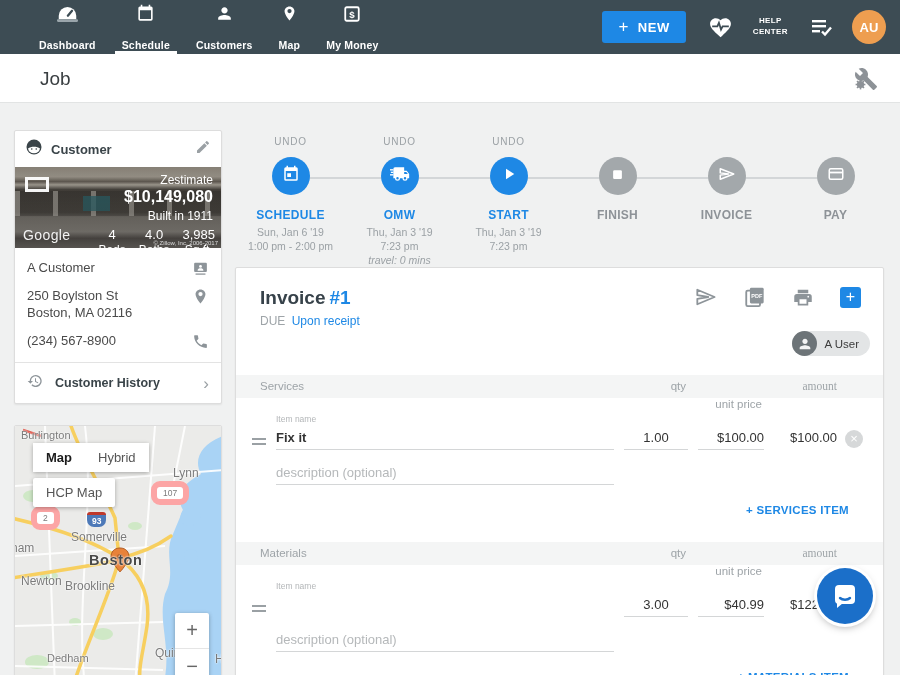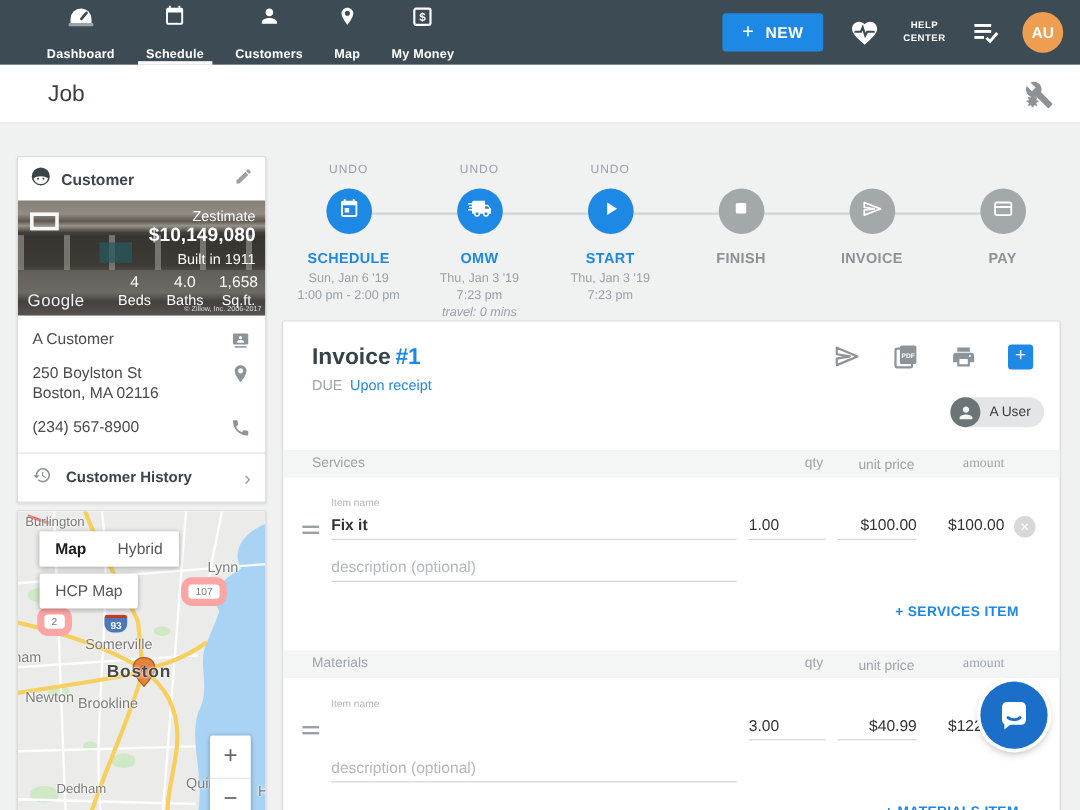--- a/index.html
+++ b/index.html
@@ -25,21 +25,21 @@
   .page-title { position:absolute; left:40px; top:14px; font-size:19px; color:#3a3f42; font-weight:500; }
   .job-tools { position:absolute; right:22px; top:13px; cursor:pointer; }
 
   
   .card { position:absolute; background:#fff; border:1px solid #ddd; border-radius:2px; box-shadow:0 1px 2px rgba(0,0,0,.07); }
 
   
   .customer-card { left:14px; top:130px; width:208px; }
   .cc-head { height:36px; display:flex; align-items:center; padding:0 10px; }
   .cc-title { flex:1; margin-left:8px; font-size:13px; font-weight:bold; color:#3a4449; }
-  .zillow { position:relative; height:96px; overflow:hidden; color:#fff;
+  .zillow { position:relative; height:81px; overflow:hidden; color:#fff;
     background:linear-gradient(180deg,#b9b0a2 0%,#cdc5b7 12%,#837b70 18%,#d9d2c4 22%,#5c5750 28%,#6e6961 56%,#97928a 62%,#aaa59d 80%,#6b6661 88%,#8c8781 100%); }
   .zillow .win { position:absolute; top:30%; height:30%; left:0; right:0;
     background:repeating-linear-gradient(90deg, rgba(235,230,220,.55) 0 5px, rgba(40,38,35,.25) 5px 38px); }
   .zillow .teal { position:absolute; left:33%; top:36%; width:13%; height:18%; background:#39808a; opacity:.75; }
   .zillow .shade { position:absolute; inset:0; background:linear-gradient(180deg, rgba(0,0,0,.28), rgba(0,0,0,.38)); }
   .sv-rect { position:absolute; left:10px; top:10px; width:24px; height:15px; border:3px solid #fff; opacity:.95; }
   .z-label  { position:absolute; right:8px; top:6px;  font-size:12px; }
   .z-value  { position:absolute; right:8px; top:21px; font-size:16px; font-weight:bold; }
   .z-built  { position:absolute; right:8px; top:42px; font-size:12px; }
   .z-stats  { position:absolute; right:6px; top:60px; display:flex; }
@@ -95,28 +95,28 @@
   .inv-icons { position:absolute; right:22px; top:18px; display:flex; align-items:center; }
   .inv-icons .ibtn { margin-left:26px; cursor:pointer; display:flex; }
   .plus-btn { margin-left:26px; width:21px; height:21px; background:#1e88e5; border-radius:3px; color:#fff; font-size:16px; line-height:20px; text-align:center; cursor:pointer; }
   .user-pill { position:absolute; right:13px; top:63px; height:25px; background:#e3e5e6; border-radius:13px; display:flex; align-items:center; padding-right:11px; cursor:pointer; }
   .user-pill .uava { width:25px; height:25px; border-radius:50%; background:#6d7478; display:flex; align-items:center; justify-content:center; overflow:hidden; }
   .user-pill .uname { font-size:11.5px; color:#3c3c3c; margin-left:7px; }
 
   .sec-head { position:absolute; left:0; right:0; height:23px; background:#f4f5f5; font-size:11.5px; color:#9ea4a8; }
   .sec-head .sname { position:absolute; left:24px; top:5px; }
   .sec-head .cq { position:absolute; right:197px; top:5px; }
-  .sec-head .cu { position:absolute; right:121px; top:7px; }
+  .sec-head .cu { position:absolute; right:121px; top:23px; }
   .sec-head .ca { position:absolute; right:46px;  top:5px;font-family:Liberation Serif, serif; }
 
   .item-label { position:absolute; left:40px; font-size:8.5px; color:#b3b6b8; }
   .drag { position:absolute; left:16px; width:14px; height:7px; border-top:2px solid #9aa0a4; border-bottom:2px solid #9aa0a4; cursor:grab; }
   .fld { position:absolute; border:none; border-bottom:1px solid #d4d6d7; background:transparent; font-family:inherit; font-size:13px; color:#333; height:24px; outline:none; }
   .fld.name { left:40px; width:338px; font-weight:bold; }
-  .fld.qty  { left:388px; width:64px; text-align:left; }
+  .fld.qty  { left:388px; width:64px; text-align:center; }
   .fld.unit { left:462px; width:66px; text-align:right; }
   .fld.desc { left:40px; width:338px; color:#b5b8ba; font-weight:normal; }
   .fld.desc::placeholder { color:#b5b8ba; opacity:1; }
   .amt { position:absolute; right:46px; font-size:13px; color:#333; }
   .x-del { position:absolute; left:609px; width:18px; height:18px; border-radius:50%; background:#d6d8d9; color:#fff; font-size:13px; line-height:17px; text-align:center; cursor:pointer; }
   .add-link { position:absolute; right:34px; font-size:11.5px; font-weight:bold; color:#1e88e5; letter-spacing:.3px; cursor:pointer; }
 
   
   .chat-bubble { position:absolute; left:817px; top:568px; width:56px; height:56px; border-radius:50%; background:#1b6fc9; box-shadow:0 0 0 3px #fff, 0 3px 8px rgba(0,0,0,.35); display:flex; align-items:center; justify-content:center; cursor:pointer; z-index:5; }
 </style>
@@ -258,21 +258,21 @@
       <div class="z-stats">
         <div class="z-stat">
             <div class="v">4</div>
             <div class="l">Beds</div>
           </div>
         <div class="z-stat">
             <div class="v">4.0</div>
             <div class="l">Baths</div>
           </div>
         <div class="z-stat">
-            <div class="v">1,658</div>
+            <div class="v">3,985</div>
             <div class="l">Sq.ft.</div>
           </div>
       </div>
       <div class="g-mark">Google</div>
       <div class="z-copy">© Zillow, Inc. 2006-2017</div>
     </div>
 
     <div class="cc-details">
       <div class="drow">
         <span>A Customer</span>

